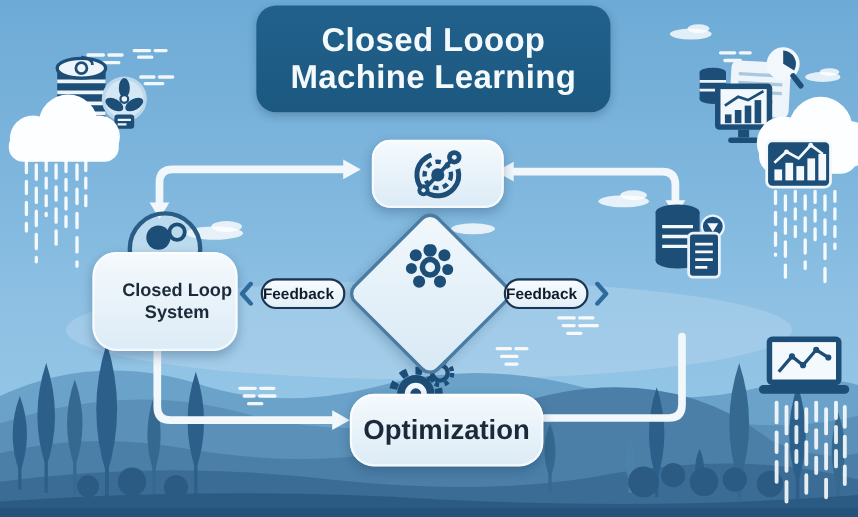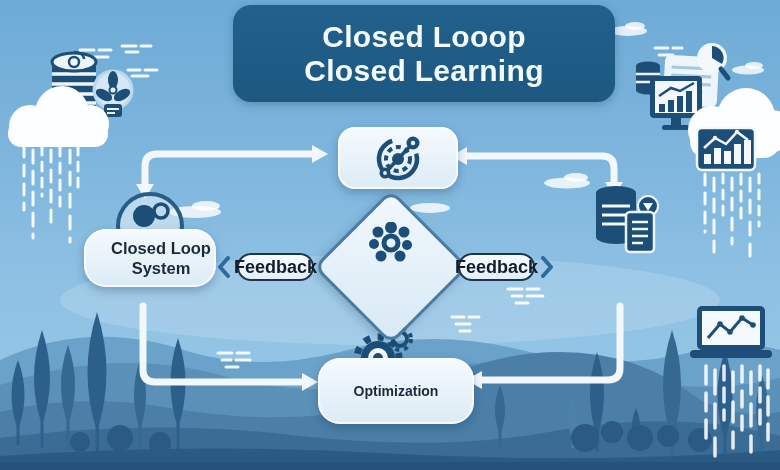--- a/index.html
+++ b/index.html
@@ -3,57 +3,57 @@
 <meta charset="utf-8">
 <style>
   * { margin:0; padding:0; box-sizing:border-box; }
   body { font-family:"Liberation Sans", sans-serif; }
   .stage { position:relative; width:780px; height:470px; overflow:hidden;
            background:linear-gradient(180deg,#6dabd6 0%,#7cb4dc 30%,#8dc0e3 58%,#9acae8 100%); }
   svg { display:block; }
   .abs { position:absolute; }
 
   
-  .banner { position:absolute; left:233px; top:5px; width:382px; height:97px;
+  .banner { position:absolute; left:233px; top:5px; width:322px; height:97px;
             background:linear-gradient(180deg,#21618c,#1c5880);
             border-radius:18px; z-index:6;
             box-shadow:0 3px 8px rgba(15,45,70,.25);
             display:flex; flex-direction:column; align-items:center; justify-content:center; }
   .banner .t { color:#f4f9fc; font-weight:bold; font-size:30px; line-height:34px; letter-spacing:.3px; }
 
   
   .node { position:absolute; z-index:5;
           background:linear-gradient(180deg,#f5fafd 0%,#dcebf6 100%);
           border-radius:22px;
           box-shadow:0 4px 10px rgba(18,48,78,.28), inset 0 0 0 2px rgba(255,255,255,.7);
           display:flex; align-items:center; justify-content:center; text-align:center;
           font-weight:bold; color:#1b2a3a; }
-  .node-left   { left:84px;  top:229px; width:132px; height:58px; font-size:16.5px; line-height:20px;padding-left:22px; }
+  .node-left   { left:84px;  top:229px; width:132px; height:90px; font-size:16.5px; line-height:20px;padding-left:22px; }
   .node-right  { left:558px; top:229px; width:138px; height:74px; font-size:16.5px; line-height:20px; }
-  .node-bottom { left:318px; top:358px; width:156px; height:66px; font-size:14px; }
+  .node-bottom { left:318px; top:358px; width:176px; height:66px; font-size:25px; }
   .node-top    { left:338px; top:127px; width:120px; height:62px; border-radius:17px; }
 
   .icon-layer { position:absolute; z-index:4; }
 
   
   .diamond { position:absolute; left:336px; top:212px; width:110px; height:110px;
              transform:rotate(45deg); z-index:5;
              background:linear-gradient(135deg,#f1f8fc,#d8e9f5);
              border:3px solid #4a7ba3; border-radius:12px;
              box-shadow:0 4px 10px rgba(18,48,78,.22); }
   .diamond-content { position:absolute; left:317px; top:216px; width:148px; height:108px; z-index:5;
              display:flex; flex-direction:column; align-items:center; justify-content:flex-start;
              text-align:center; font-weight:bold; font-size:16px; line-height:19px; color:#1b2a3a; }
 
   
   .pill { position:absolute; top:253px; height:28px; z-index:5;
           background:linear-gradient(180deg,#f7fbfe,#e3eff8);
           border:2.5px solid #1b3550; border-radius:14px;
-          display:flex; align-items:center; justify-content:center;
-          font-weight:bold; font-size:18px; color:#101d2b; }
+          display:flex; align-items:center; justify-content:flex-start;
+          font-weight:bold; font-size:14px; color:#101d2b; }
   .pill-left  { left:237px; width:77px; }
   .pill-right { left:458px; width:77px; }
   .chev { position:absolute; z-index:5; }
 </style>
 </head>
 <body>
 
 <div class="stage">
 
   <svg class="abs" width="780" height="470" viewBox="0 0 780 470" style="left:0;top:0;z-index:0">
@@ -340,16 +340,16 @@
   </div>
   <svg class="chev" width="14" height="22" viewBox="0 0 14 22" style="left:217px;top:256px">
     <polyline points="11,2 3,11 11,20" fill="none" stroke="#2e6b9d" stroke-width="4" stroke-linecap="round" stroke-linejoin="round"></polyline>
   </svg>
   <svg class="chev" width="14" height="22" viewBox="0 0 14 22" style="left:540px;top:256px">
     <polyline points="3,2 11,11 3,20" fill="none" stroke="#2e6b9d" stroke-width="4" stroke-linecap="round" stroke-linejoin="round"></polyline>
   </svg>
 
   <div class="banner">
     <div class="t">Closed Looop</div>
-    <div class="t">Closed Learning</div>
+    <div class="t">Machine Learning</div>
   </div>
 
 </div>
 
 </body></html>

